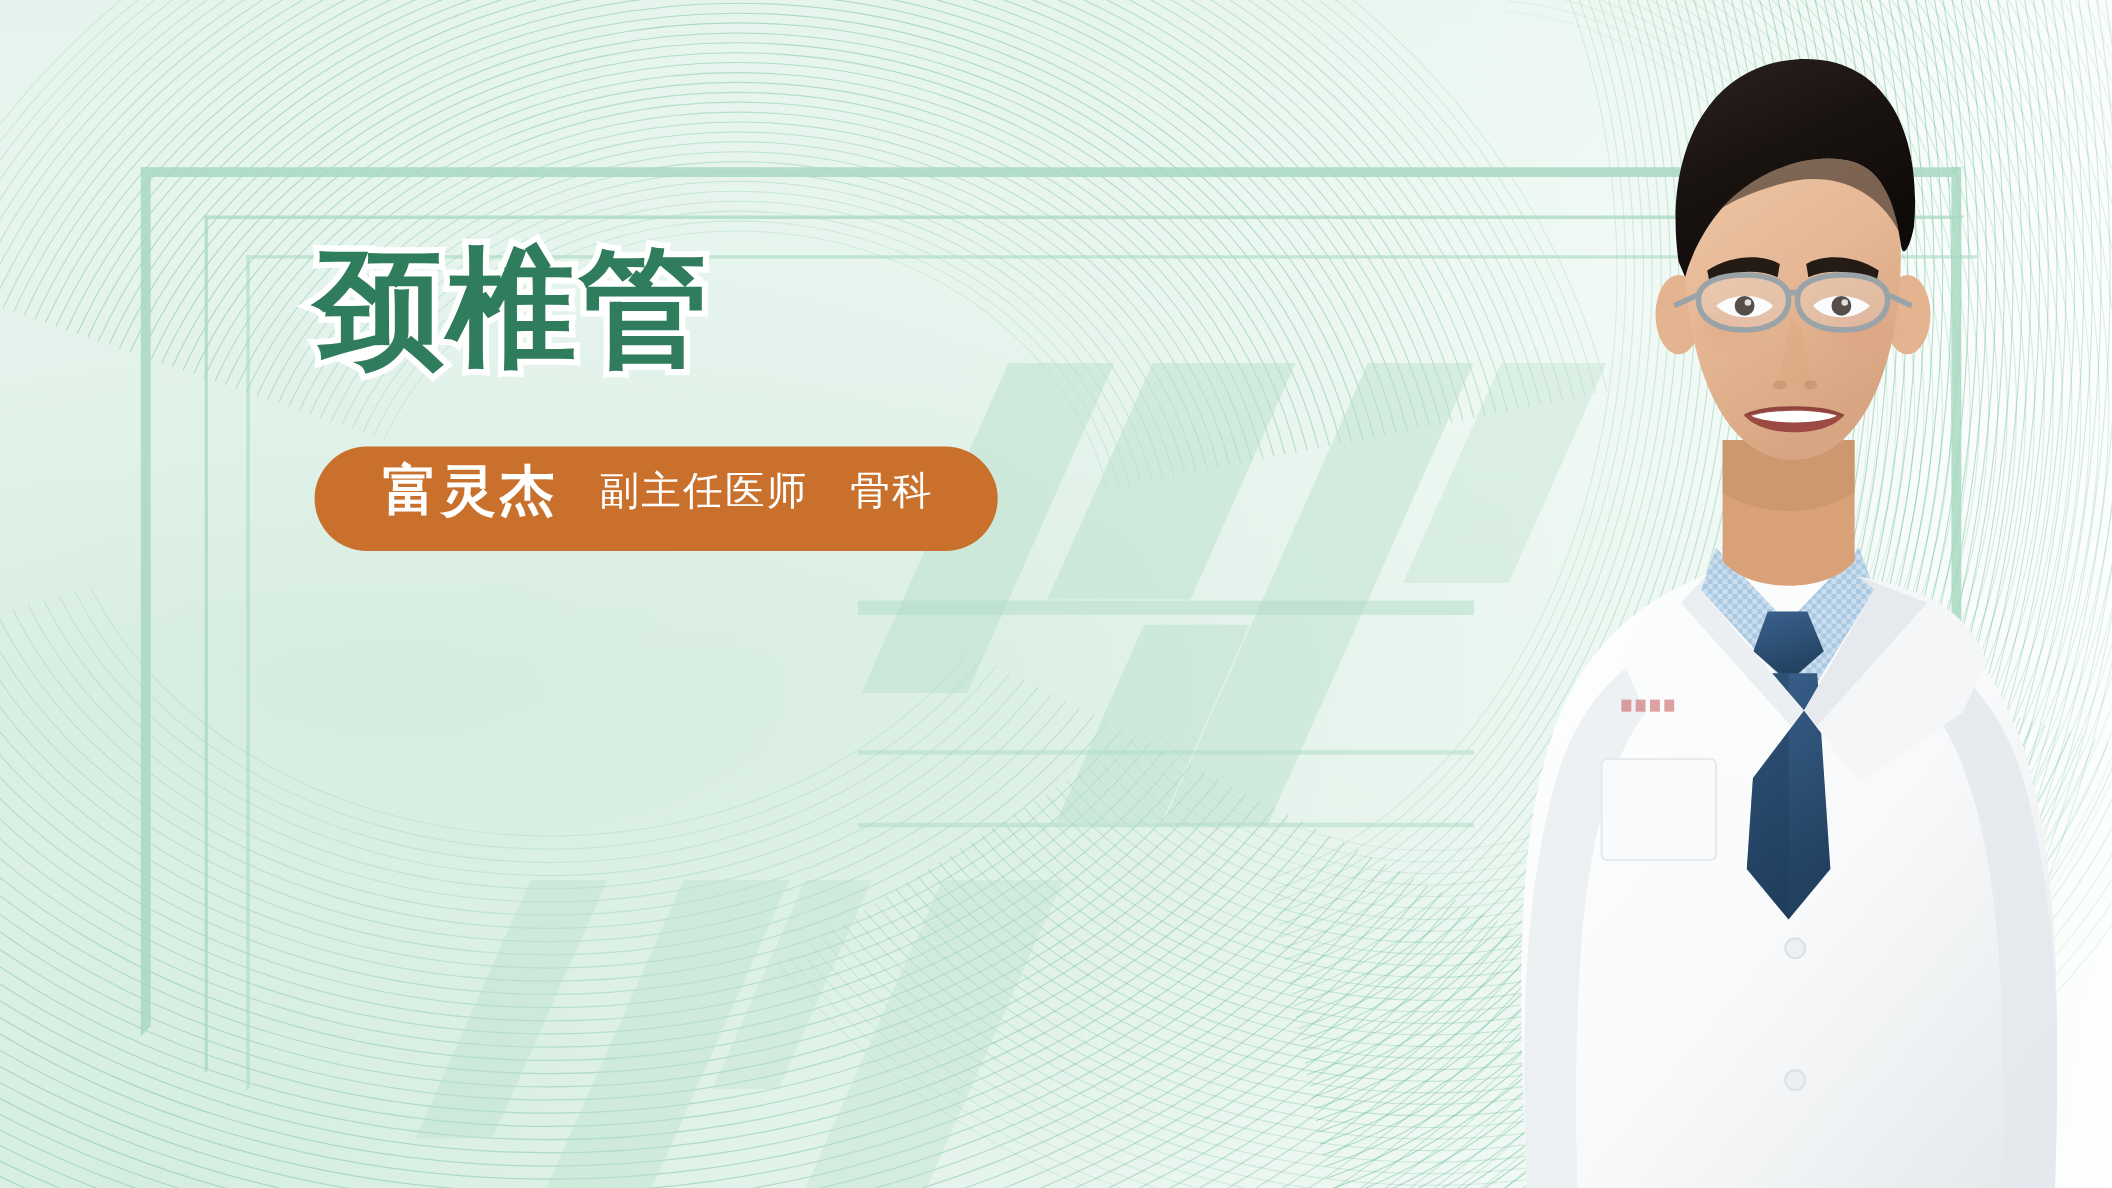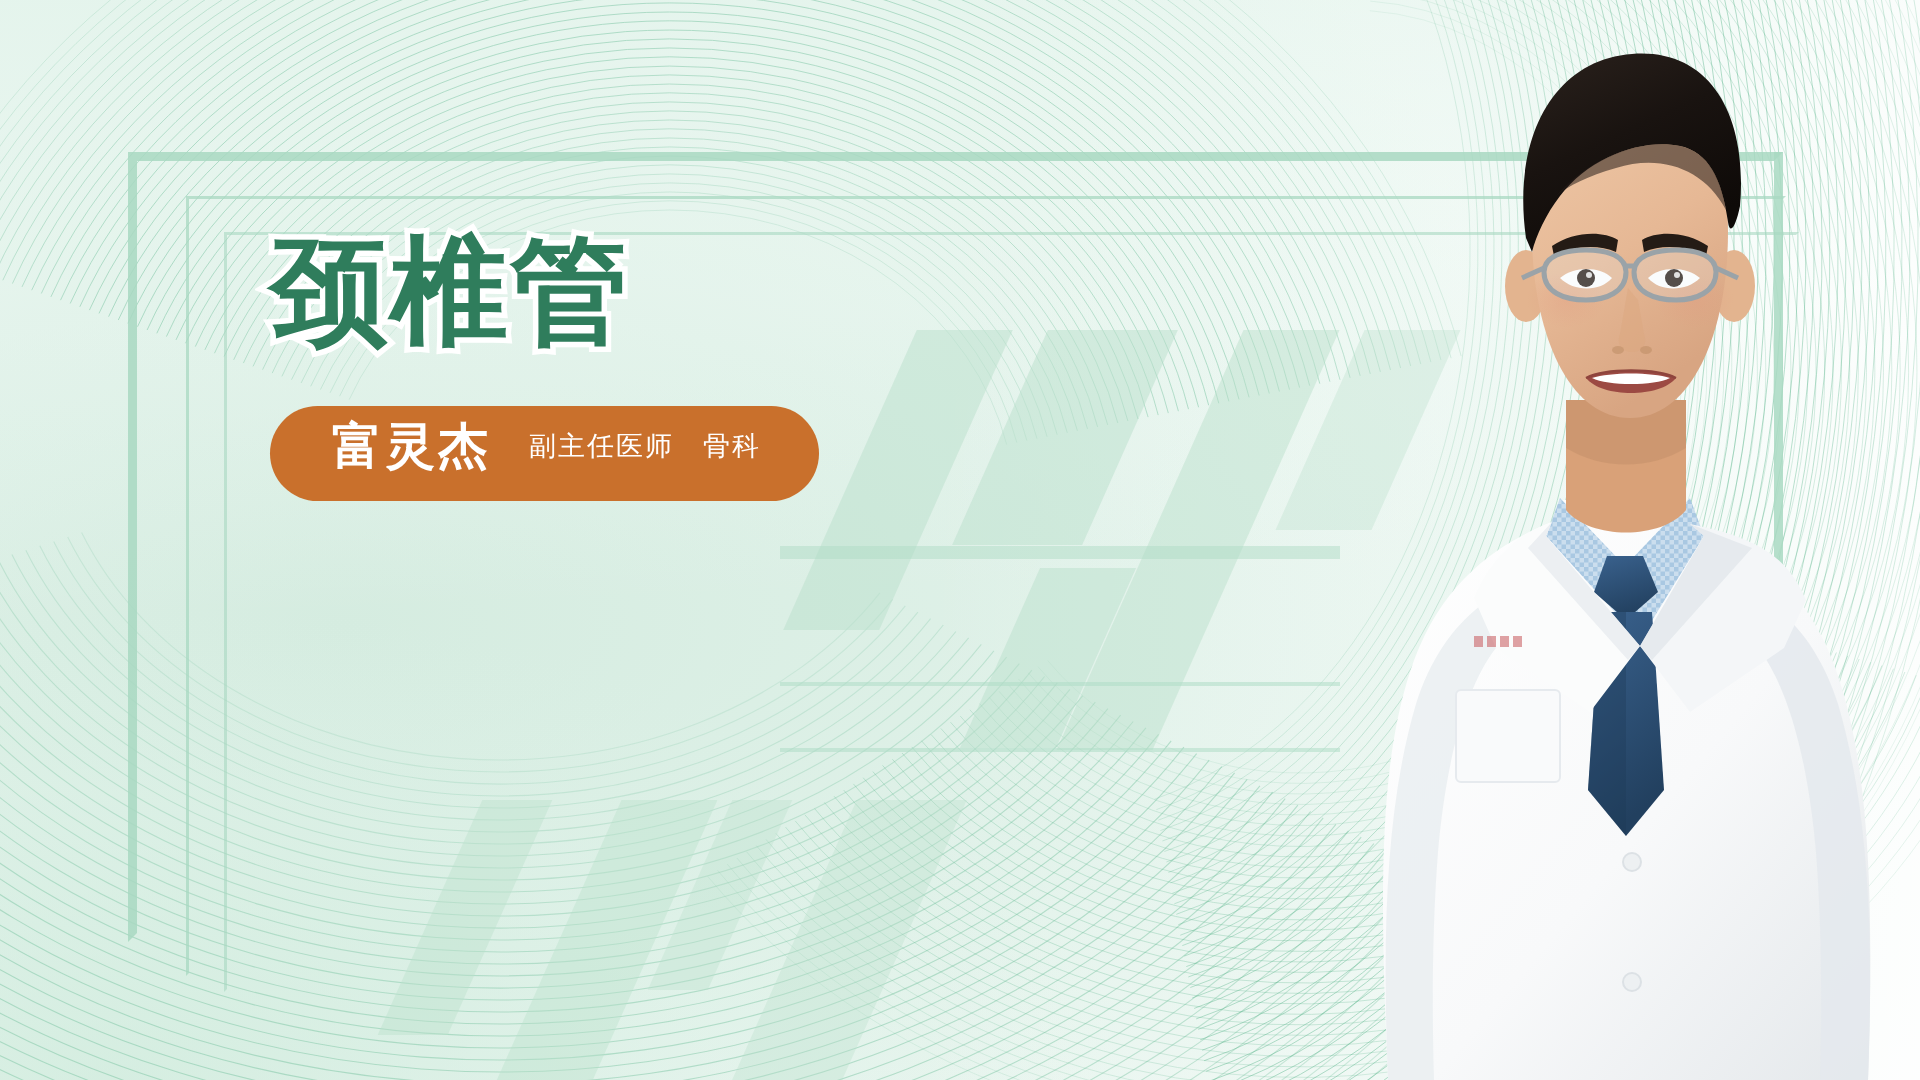--- a/index.html
+++ b/index.html
@@ -73,22 +73,23 @@
     border-width:3px;border-color:#A9D9C2;opacity:.6;
     border-right-color:transparent;border-bottom-color:transparent;
   }
   #frame-stub{
     left:1654px;top:640px;width:9px;height:440px;
     background:#A9D9C2;opacity:.8;border:none;
   }
 
   
   #content{
-    position:absolute;left:270px;top:222px;width:1060px;
+    position:absolute;left:286px;top:222px;width:1060px;
     z-index:6;
+    font-family:Liberation Mono, monospace;
   }
 
   .title-line{
     font-size:118px;
     font-weight:bold;
     line-height:1.17;
     color:#2F7D5C;
     letter-spacing:2px;
     white-space:nowrap;
     -webkit-text-stroke:11px #FFFFFF;
@@ -107,21 +108,21 @@
     height:95px;
     padding:0 58px 15px 62px;
     background:#C9702C;
     border-radius:48px;
     white-space:nowrap;
   }
   #badge-name{
     color:#FFFFFF;font-weight:bold;font-size:50px;letter-spacing:3px;
   }
   #badge-titles{
-    color:#FFFFFF;font-weight:normal;font-size:27px;letter-spacing:2px;margin-left:38px;
+    color:#FFFFFF;font-weight:normal;font-size:36px;letter-spacing:2px;margin-left:38px;
   }
 
   
   #hospital{
     margin-top:62px;
     font-size:49px;
     color:#235F47;
     letter-spacing:3px;
     white-space:nowrap;
     text-shadow:0 0 10px rgba(255,255,255,.95), 0 0 22px rgba(255,255,255,.8);

